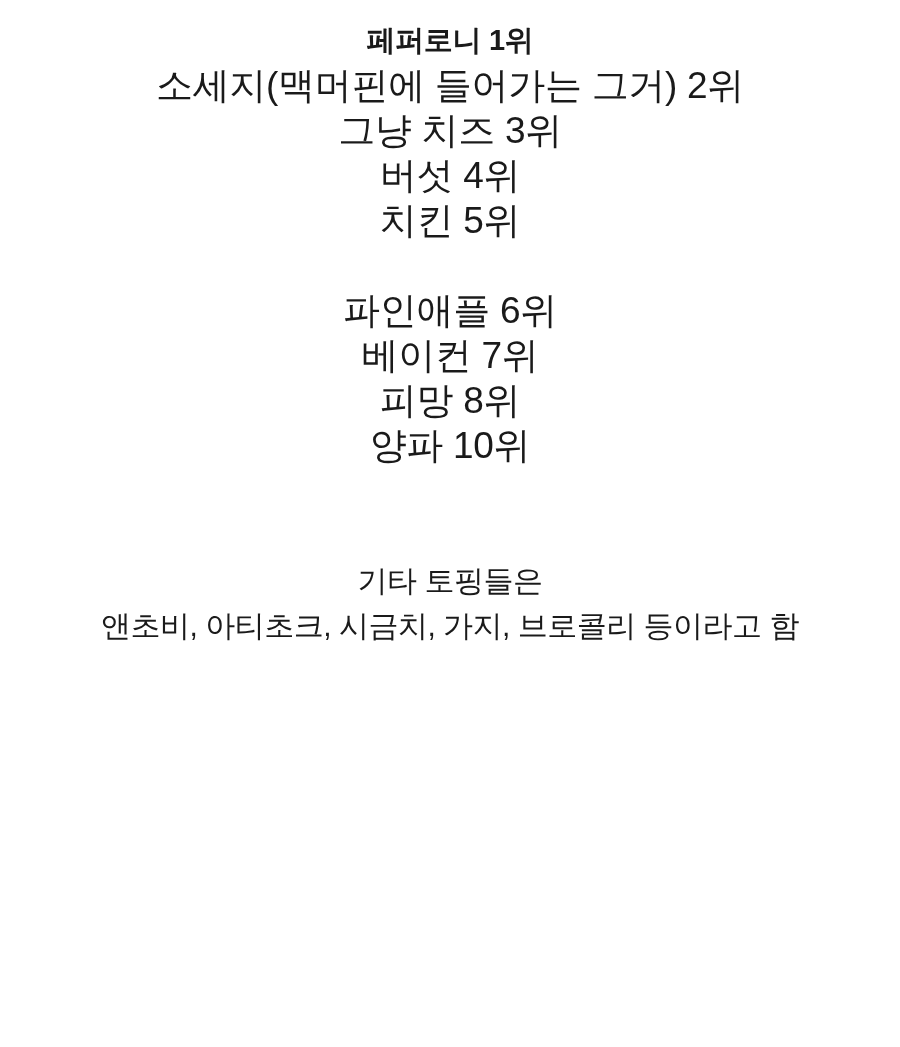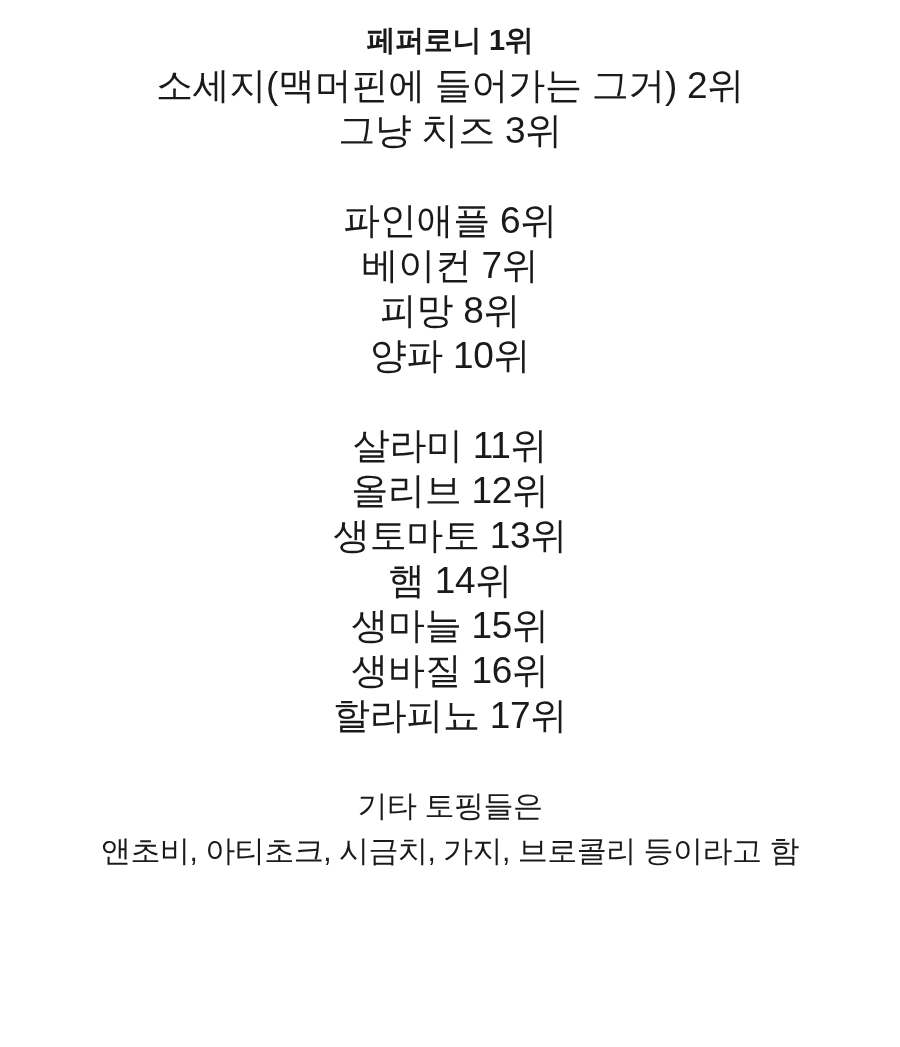--- a/index.html
+++ b/index.html
@@ -53,42 +53,35 @@
 </style>
 </head>
 <body>
 
 <div class="page">
 
   <div class="block">
     <div class="line title">페퍼로니 1위</div>
     <div class="line">소세지(맥머핀에 들어가는 그거) 2위</div>
     <div class="line">그냥 치즈 3위</div>
+    <div class="line">버섯 4위</div>
+    <div class="line">치킨 5위</div>
   </div>
 
   <div class="gap"></div>
 
   <div class="block">
     <div class="line">파인애플 6위</div>
     <div class="line">베이컨 7위</div>
     <div class="line">피망 8위</div>
     <div class="line">양파 10위</div>
   </div>
 
   <div class="gap"></div>
 
-  <div class="block">
-    <div class="line">살라미 11위</div>
-    <div class="line">올리브 12위</div>
-    <div class="line">생토마토 13위</div>
-    <div class="line">햄 14위</div>
-    <div class="line">생마늘 15위</div>
-    <div class="line">생바질 16위</div>
-    <div class="line">할라피뇨 17위</div>
-  </div>
 
   <div class="gap"></div>
 
   <div class="block">
     <div class="footer-line">기타 토핑들은</div>
     <div class="footer-line">앤초비, 아티초크, 시금치, 가지, 브로콜리 등이라고 함</div>
   </div>
 
 </div>
 

